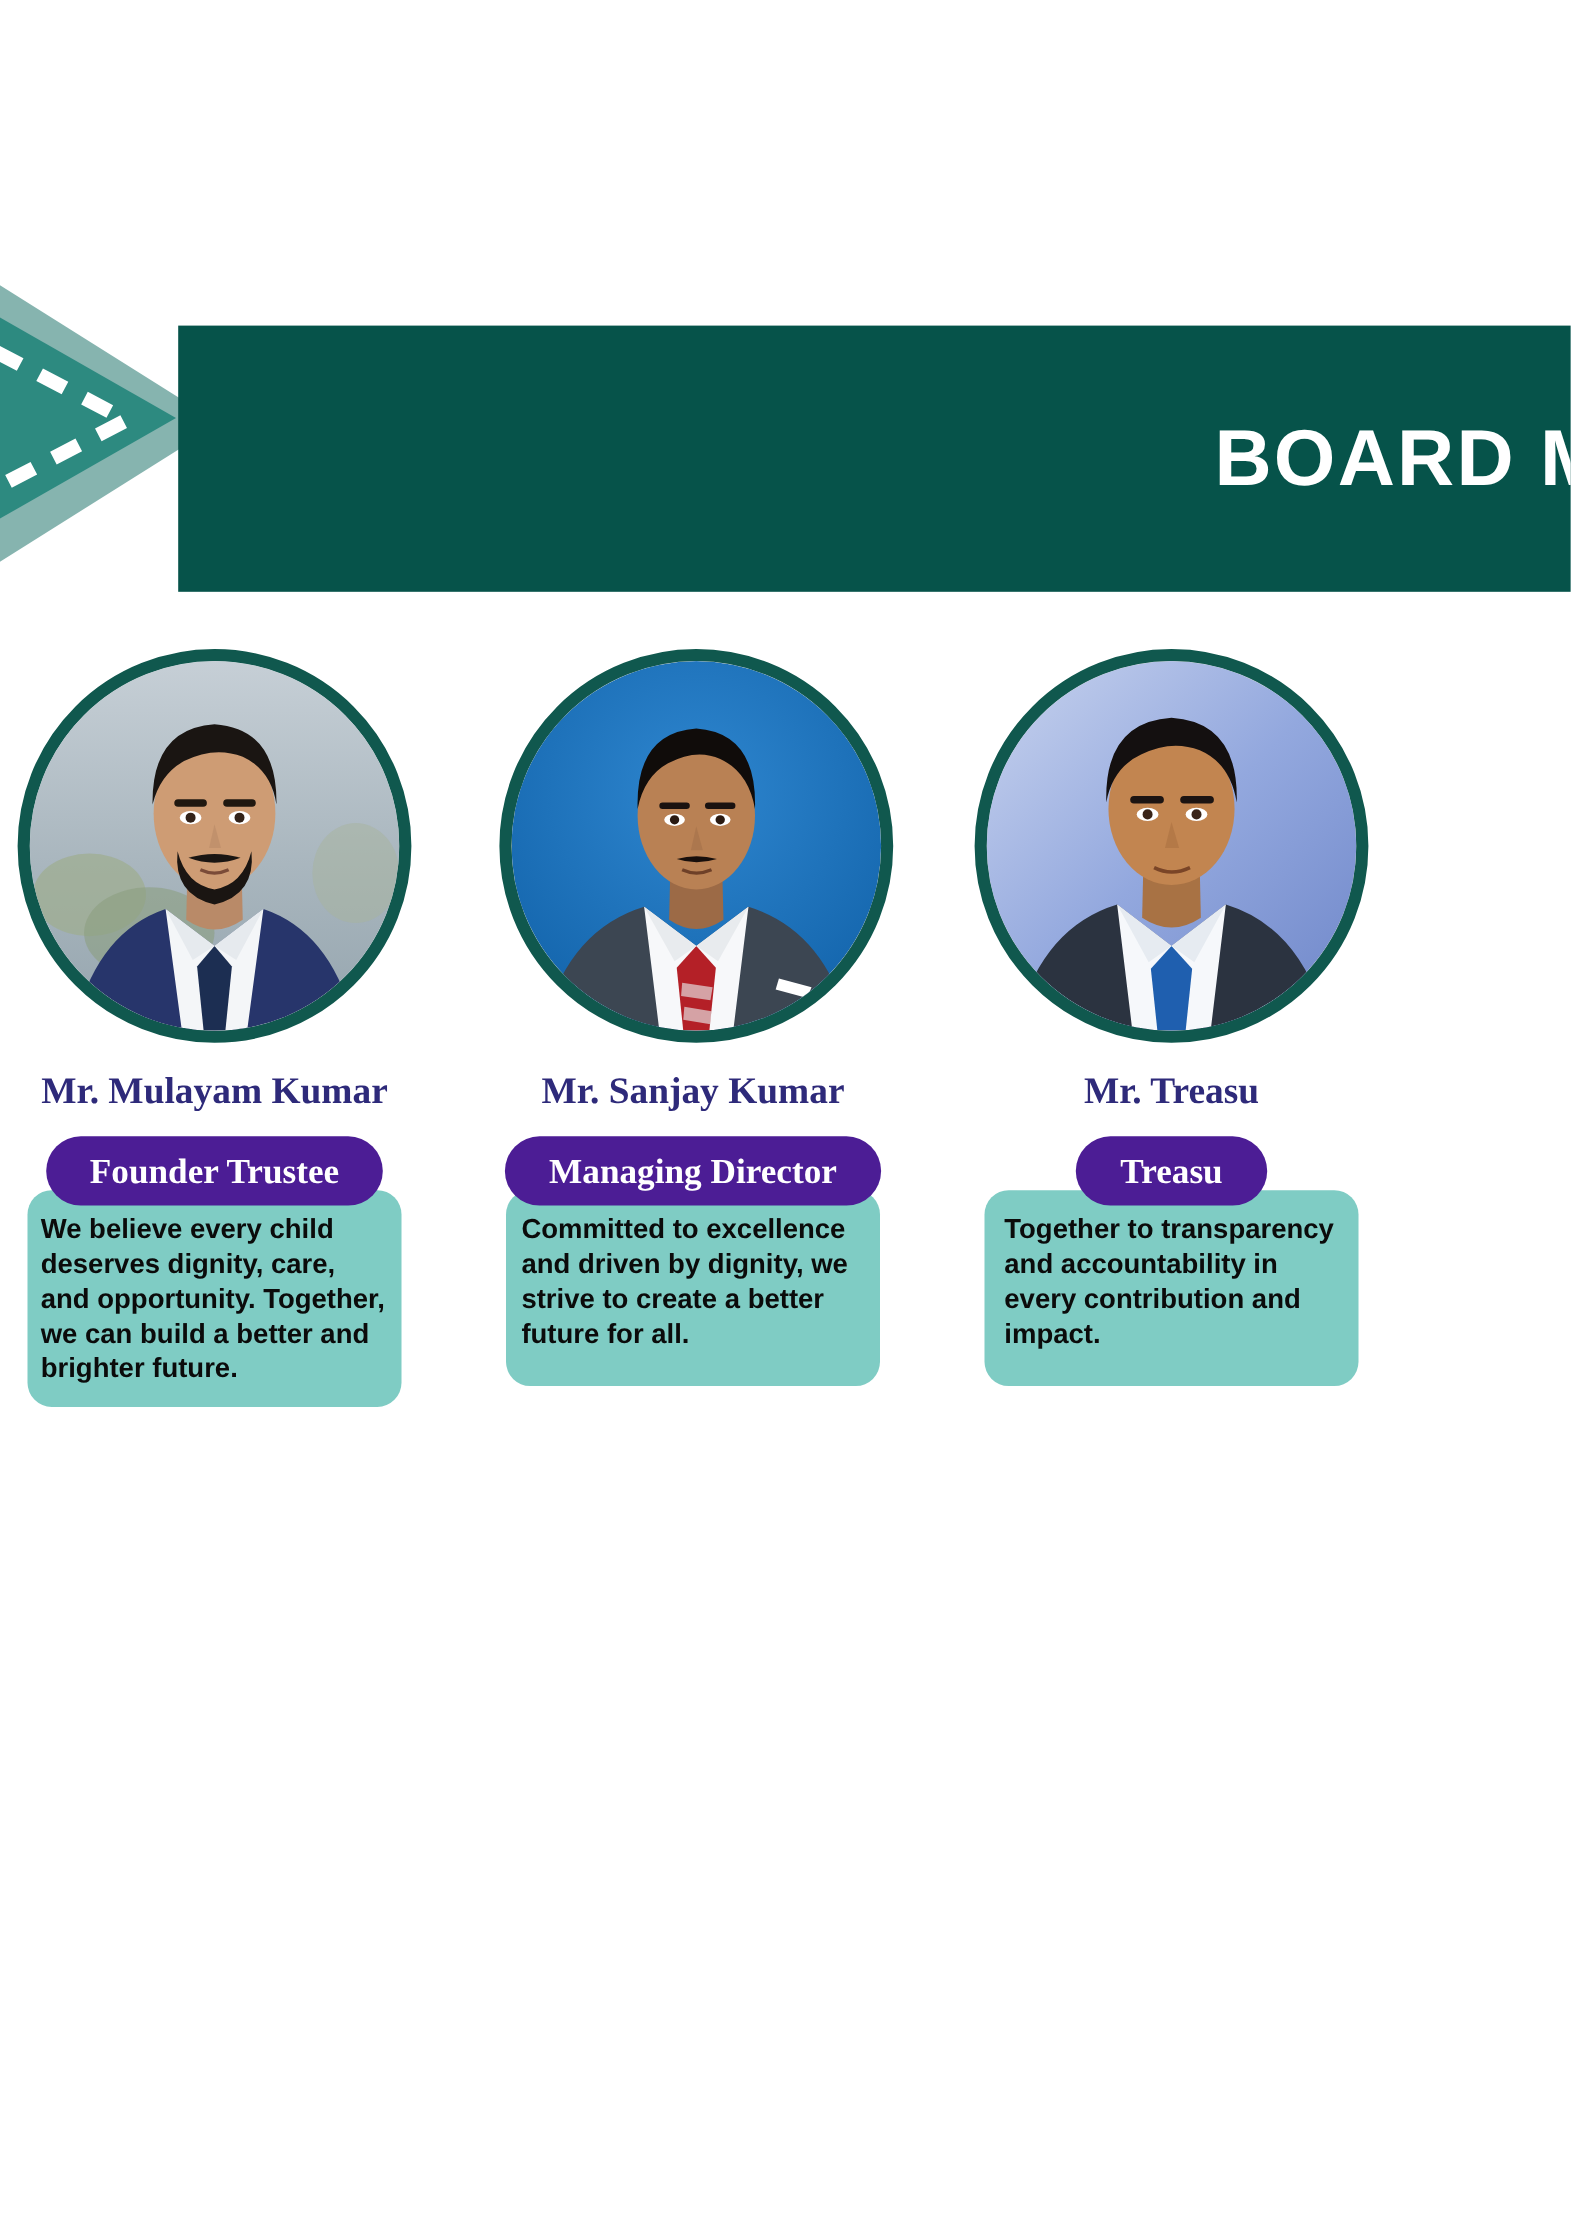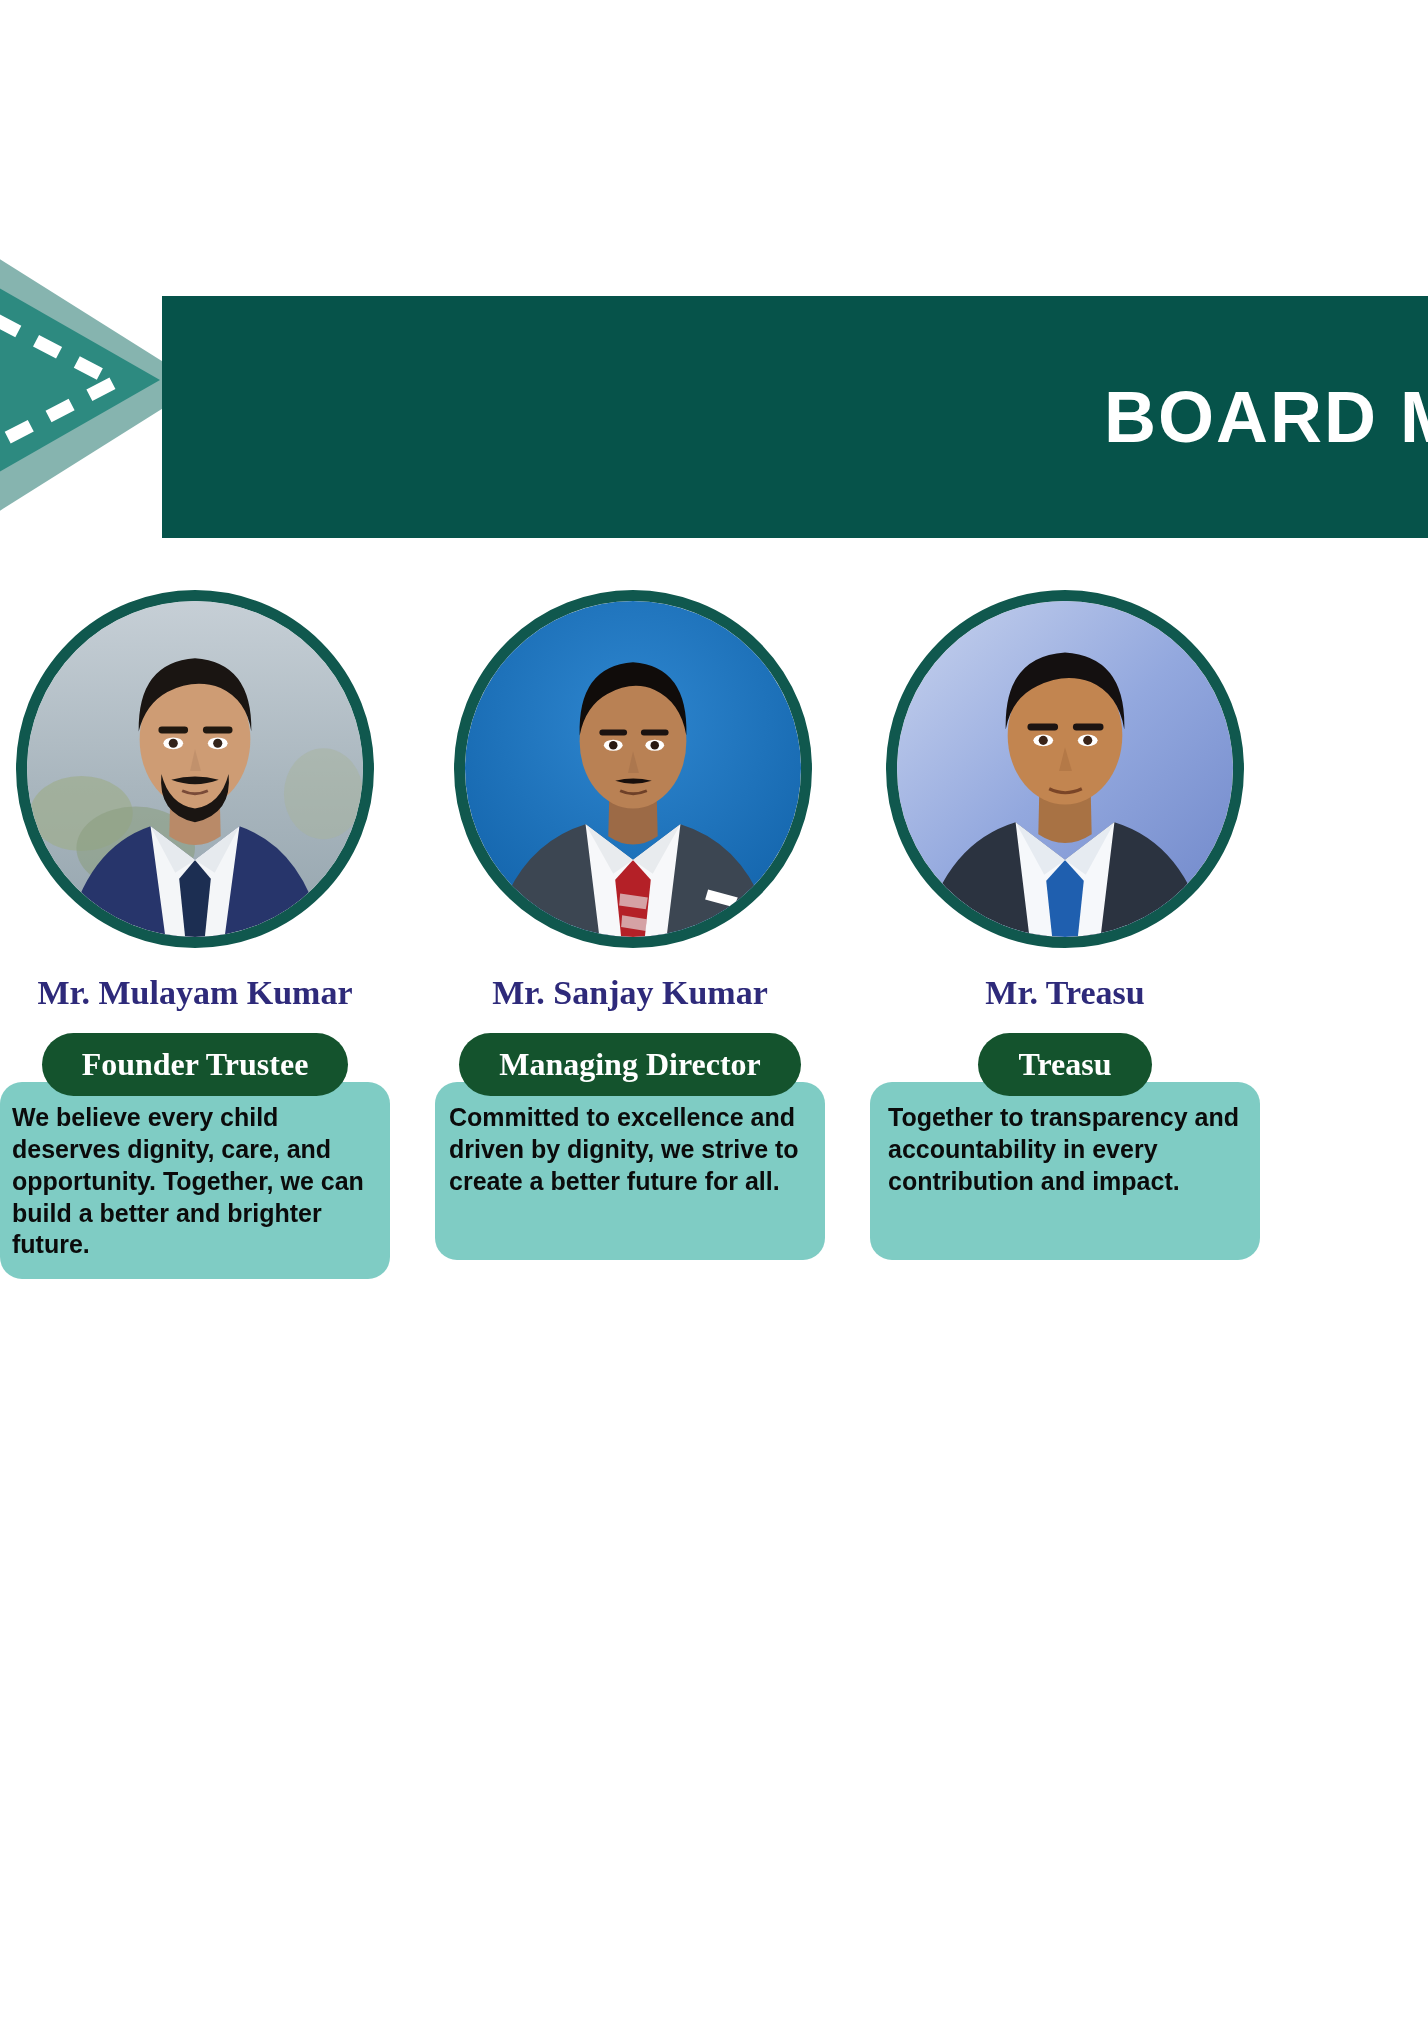--- a/index.html
+++ b/index.html
@@ -102,37 +102,37 @@
     font-size: 34px;
     color: #2E2A7A;
     white-space: nowrap;
     text-align: center;
     line-height: 1.1;
   }
 
   
   .role-pill {
     margin-top: 22px;
-    background: #14532d;
+    background: #4c1d95;
     color: #ffffff;
     border-radius: 40px;
     padding: 13px 40px;
     font-family: "Liberation Serif", serif;
     font-weight: bold;
     font-size: 32px;
     white-space: nowrap;
     text-align: center;
     position: relative;
     z-index: 3;
   }
 
   
   .quote-card {
     margin-top: -14px;
-    width: 390px;
+    width: 340px;
     min-height: 178px;
     background: #7FCCC4;
     border-radius: 22px;
     padding: 20px 14px 18px 14px;
     font-family: "Liberation Sans", sans-serif;
     font-weight: bold;
     font-size: 25px;
     line-height: 1.27;
     color: #0b0b0b;
     position: relative;

